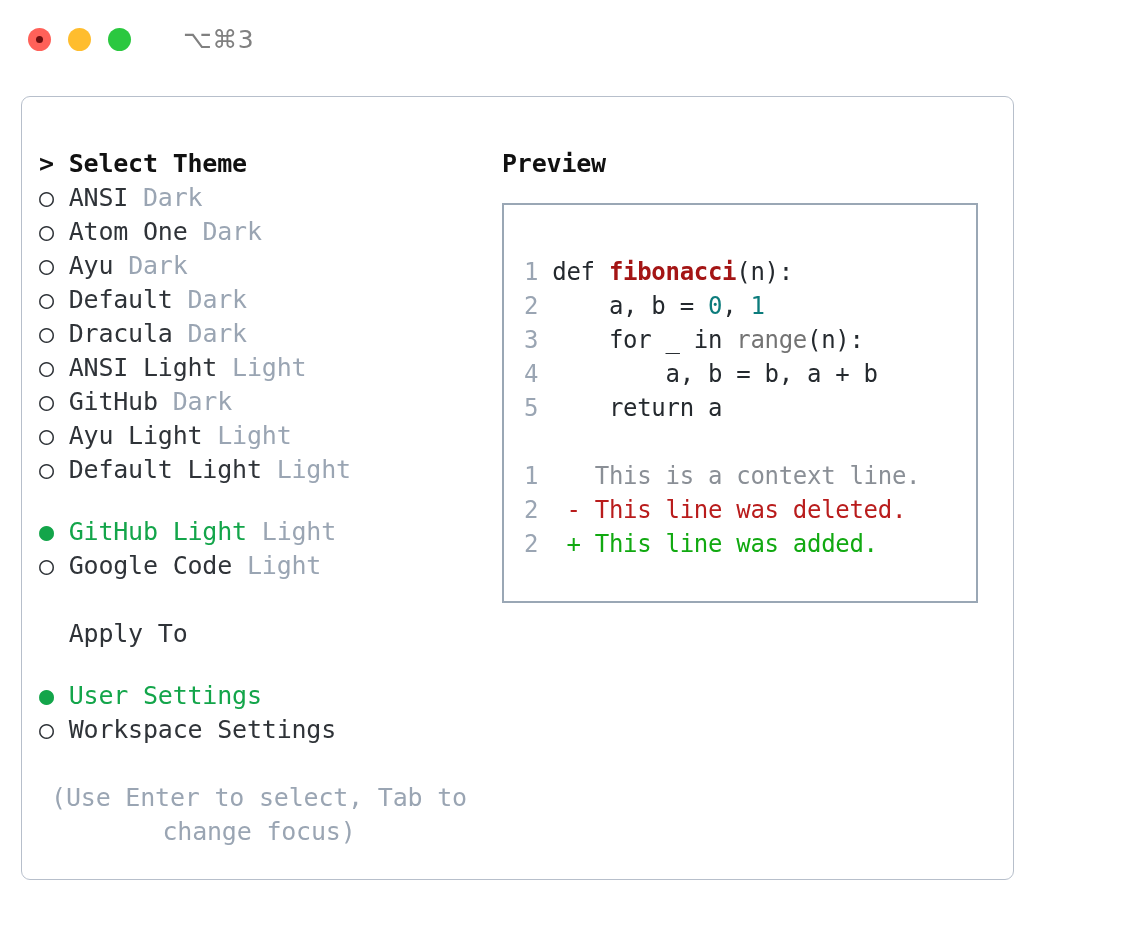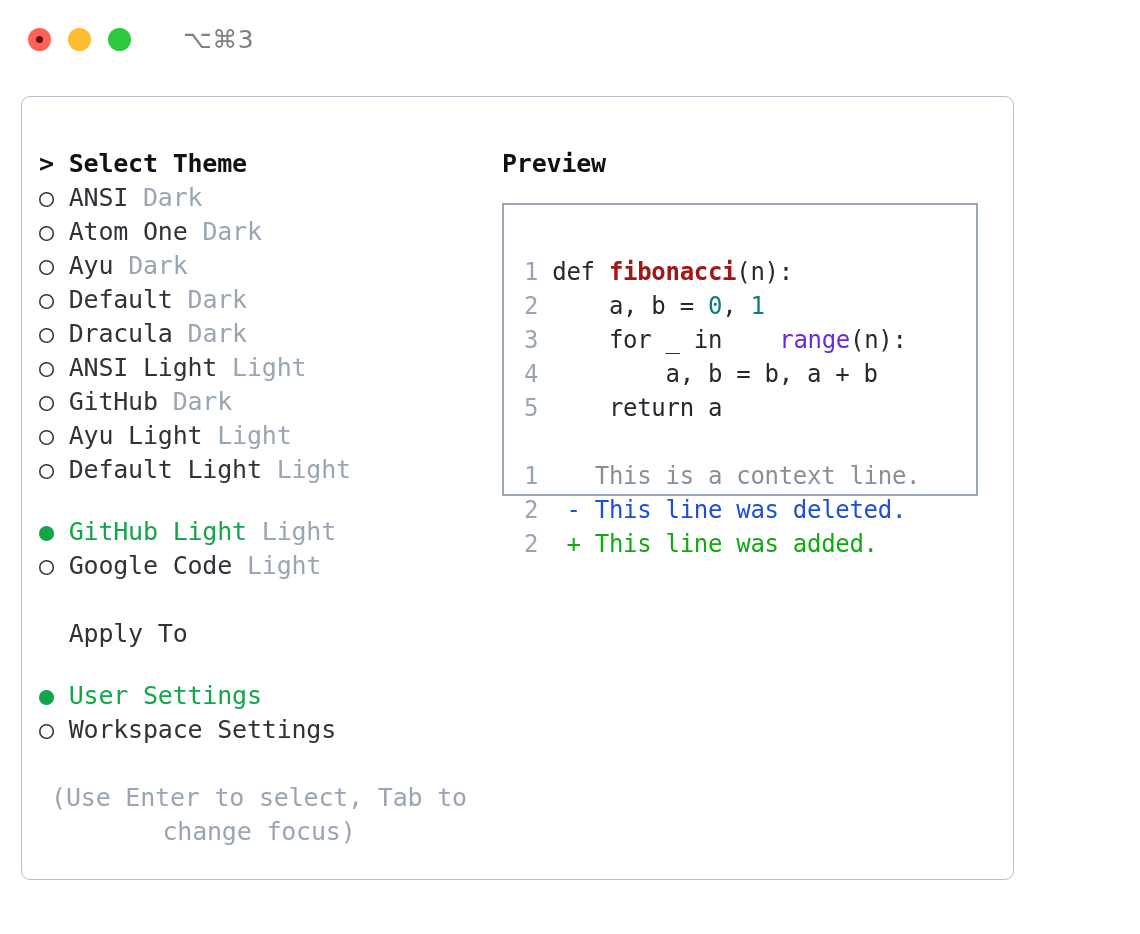--- a/index.html
+++ b/index.html
@@ -141,44 +141,44 @@
   .preview-title {
     font-size: 25px;
     font-weight: bold;
     color: #111111;
     line-height: 34px;
     letter-spacing: -0.2px;
   }
   .preview-box {
     margin-top: 22px;
     width: 476px;
-    height: 293px;
+    height: 400px;
     border: 2px solid #9aa7b5;
     box-sizing: border-box;
     background: #ffffff;
     padding: 50px 9px 0 20px;
   }
 
   .code-line {
     font-size: 24px;
     line-height: 34px;
     white-space: pre;
     color: #24292e;
     letter-spacing: -0.3px;
   }
   .lnum {
     color: #9aa5b3;
   }
   .tok-fn      { color: #a41515; font-weight: bold; }
   .tok-num     { color: #0c7c7c; }
-  .tok-builtin { color: #6d28d9; margin-left: 43px; }
+  .tok-builtin { color: #737373; }
   .tok-plain   { color: #24292e; }
 
   .diff-context { color: #8a8f96; }
-  .diff-del     { color: #1d4ed8; margin-top: 8px; }
+  .diff-del     { color: #b91c1c; margin-top: 8px; }
   .diff-add     { color: #11a911; }
 
   .blank-line { height: 34px; }
 </style>
 </head>
 <body>
 
 <div class="window">
 
   <div class="titlebar">

